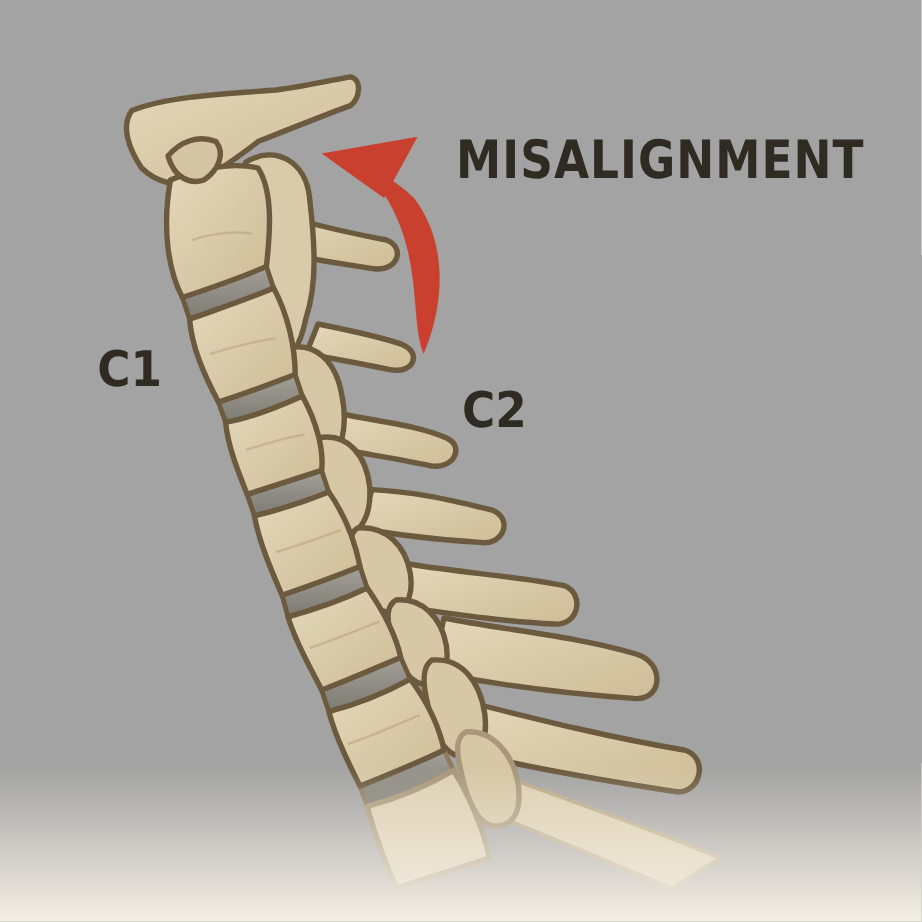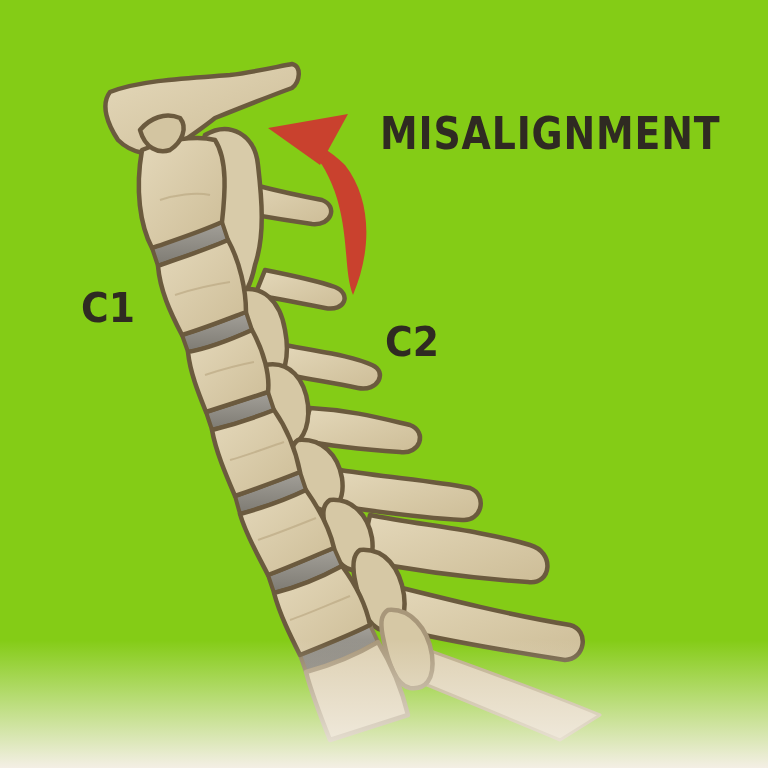--- a/index.html
+++ b/index.html
@@ -7,21 +7,21 @@
       padding: 0;
       width: 768px;
       height: 768px;
       overflow: hidden;
       background: #f3eee3;
     }
     .canvas {
       position: relative;
       width: 768px;
       height: 768px;
-      background: #84cc16;
+      background: #a3a3a3;
     }
     svg.art {
       position: absolute;
       left: 0;
       top: 0;
       width: 768px;
       height: 768px;
     }
     .label {
       position: absolute;

